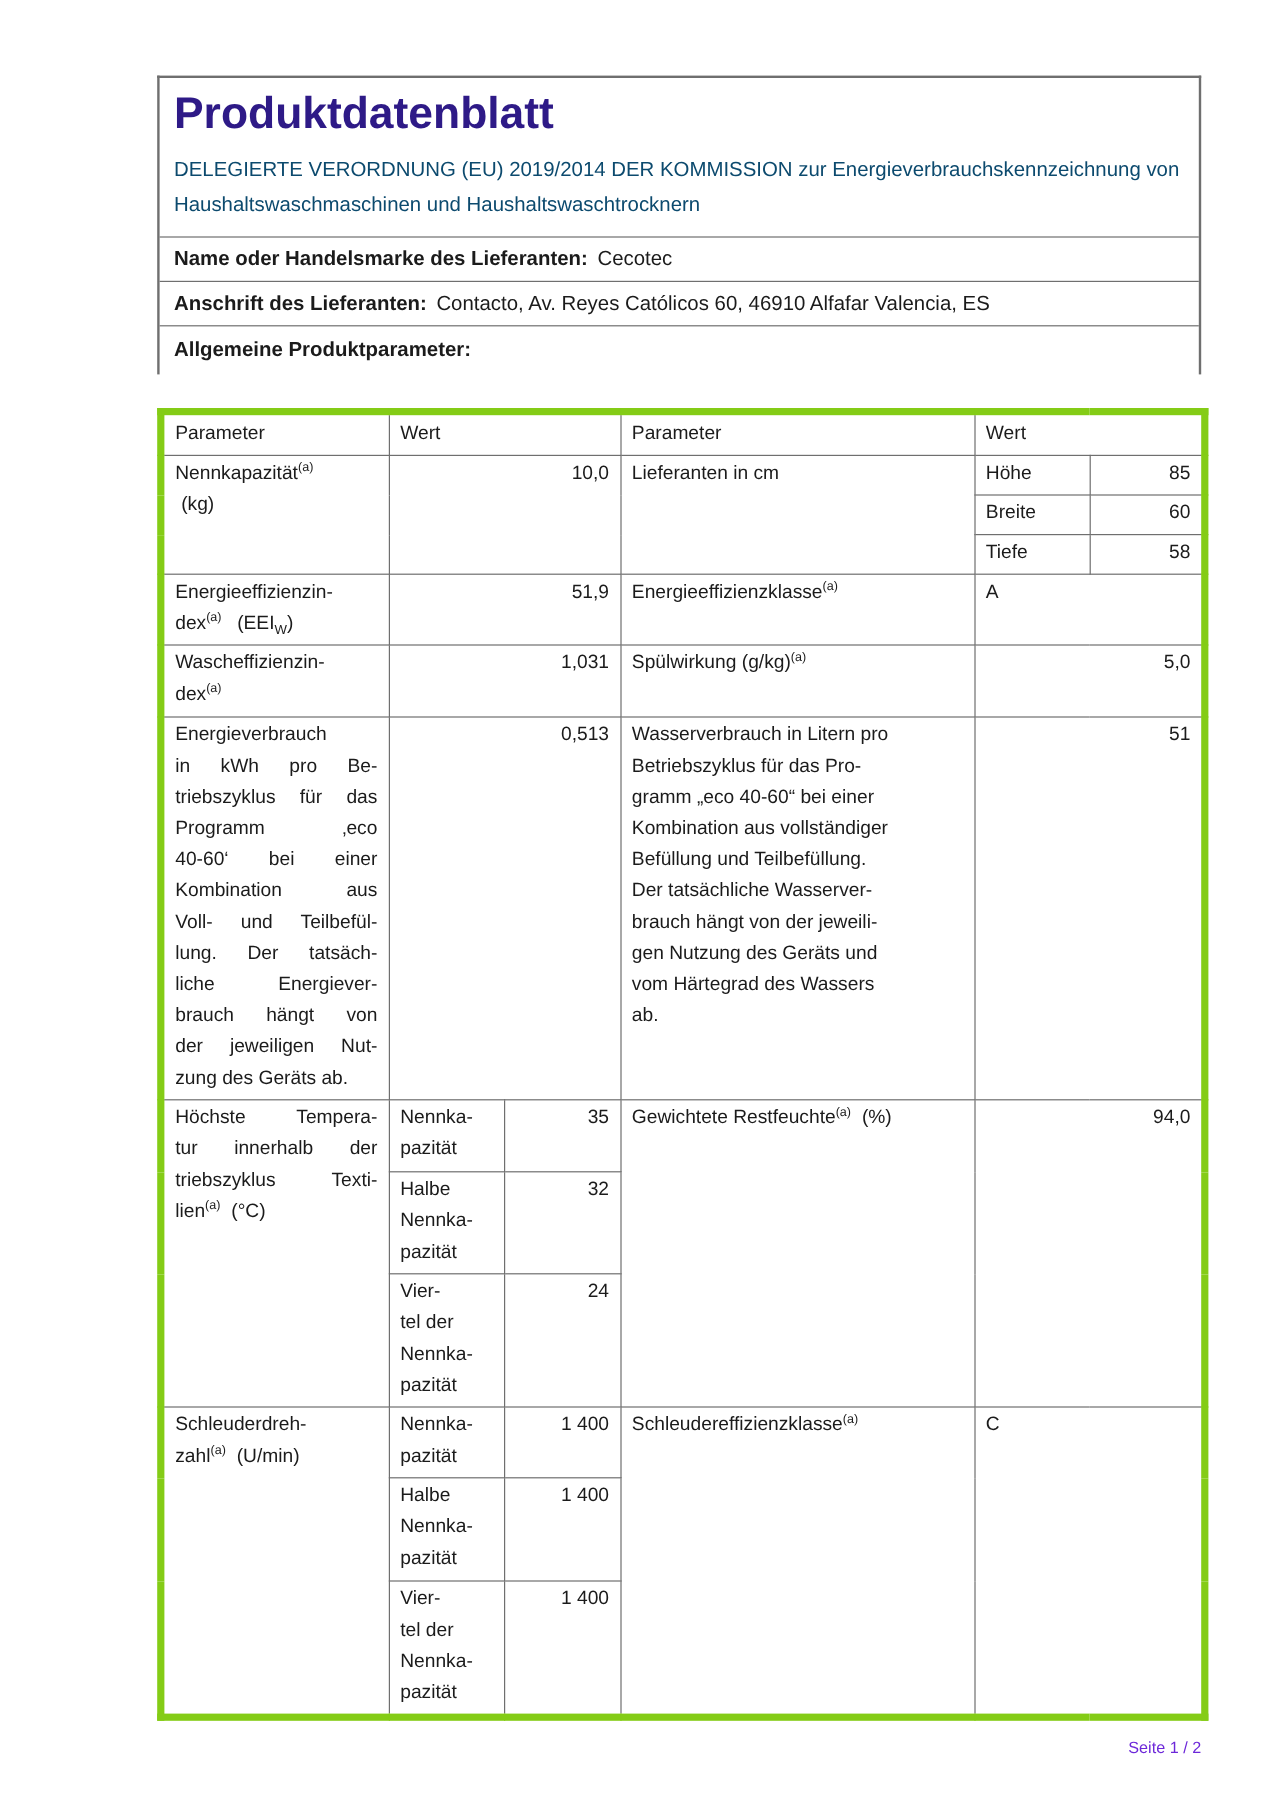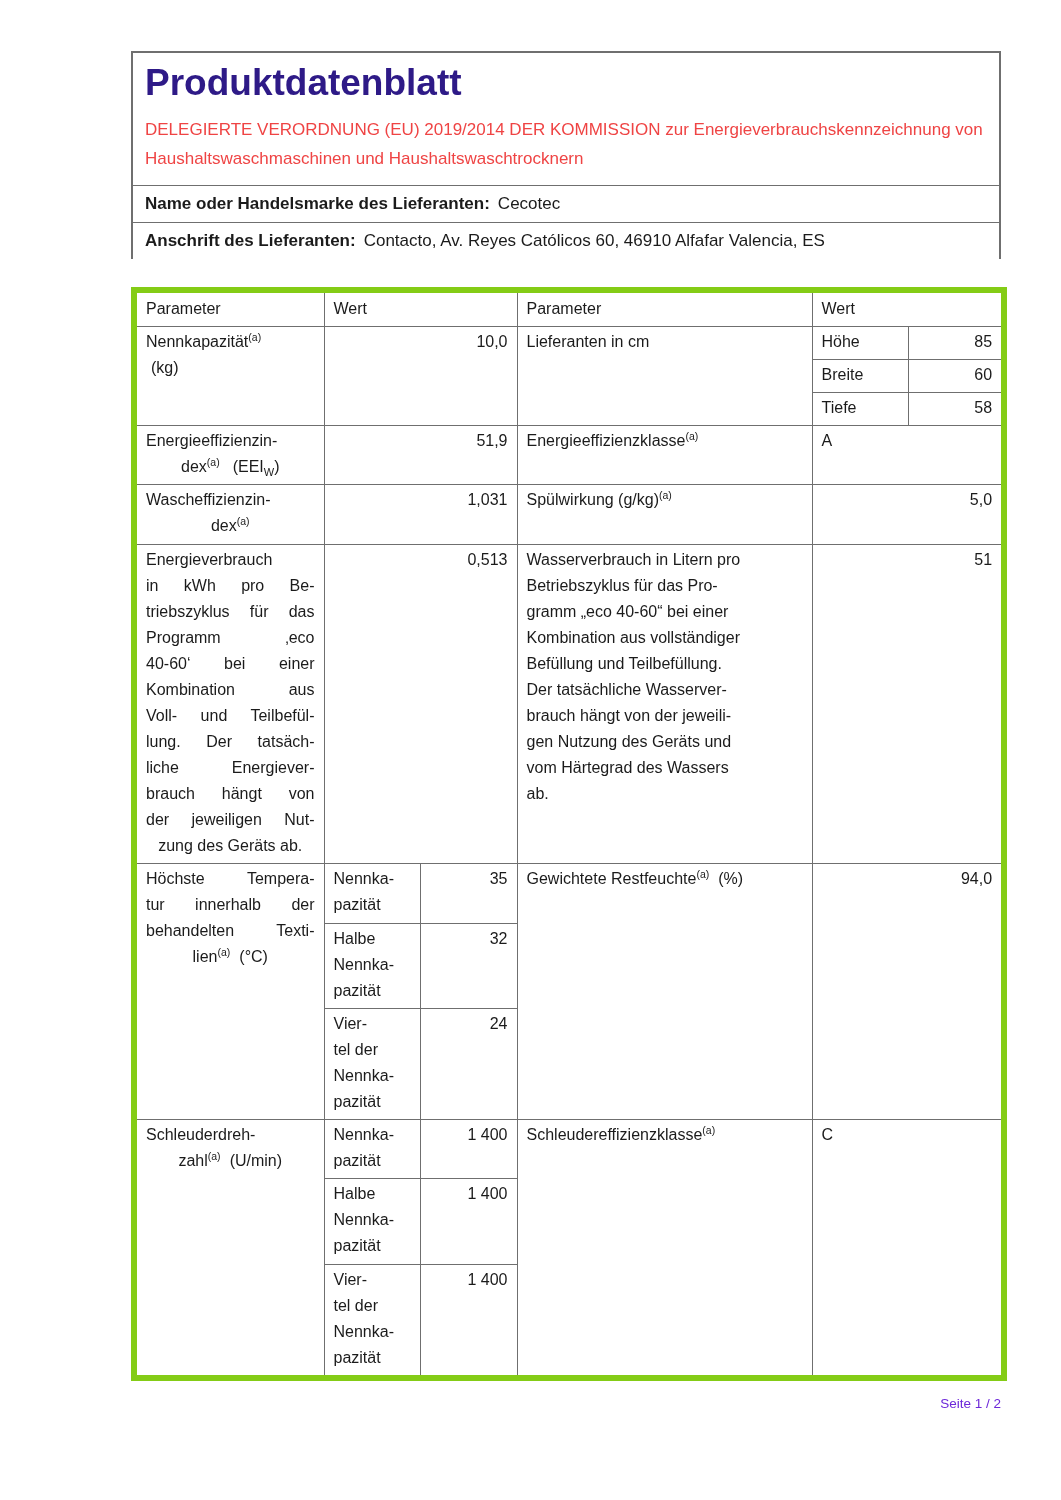--- a/index.html
+++ b/index.html
@@ -10,21 +10,21 @@
   body {
     width: 1061px;
     height: 1500px;
     font-family: "Liberation Sans", sans-serif;
     color: #1b1b1b;
     position: relative;
   }
   .content {
     position: absolute;
     left: 95px;
-    top: 51px;
+    top: 63px;
     width: 870px;
     padding-left: 36px;
   }
   
   .stack {
     box-sizing: border-box;
     width: 870px;
     border: 2px solid #6f6f6f;
     border-bottom: none;
   }
@@ -35,21 +35,21 @@
     margin: 2px 0 10px 0;
     font-size: 37px;
     line-height: 44px;
     font-weight: bold;
     color: #2e1a87;
   }
   .reg {
     margin: 0;
     font-size: 17px;
     line-height: 29px;
-    color: #ef4444;
+    color: #0c4a6e;
   }
   .info-row {
     border-top: 1.5px solid #6f6f6f;
     padding: 7px 12px;
     font-size: 17px;
     line-height: 22px;
   }
   .info-row .b { font-weight: bold; }
   .info-row .val { margin-left: 8px; }
   .section-row {
@@ -73,21 +73,21 @@
     vertical-align: top;
     padding: 2px 9px 4px 9px;
     font-size: 16px;
     line-height: 26px;
     overflow: hidden;
   }
   .main td.hdr { height: 32px; padding-top: 3px; }
   .num { text-align: right; }
   .pre { white-space: pre-line; }
   .jl { text-align: justify; text-align-last: justify; -moz-text-align-last: justify; }
-  .jl-end { text-align: center; }
+  .jl-end { text-align: left; }
   sup {
     font-size: 10.5px;
     line-height: 0;
     vertical-align: super;
   }
   sub {
     font-size: 11px;
     line-height: 0;
     vertical-align: sub;
   }
@@ -122,20 +122,23 @@
     <div class="head-block">
       <h1 class="doc-title">Produktdatenblatt</h1>
       <p class="reg">DELEGIERTE VERORDNUNG (EU) 2019/2014 DER KOMMISSION zur Energieverbrauchskennzeichnung von Haushaltswaschmaschinen und Haushaltswaschtrocknern</p>
     </div>
     <div class="info-row">
       <span class="b">Name oder Handelsmarke des Lieferanten:</span><span class="val">Cecotec</span>
     </div>
     <div class="info-row">
       <span class="b">Anschrift des Lieferanten:</span><span class="val">Contacto, Av. Reyes Católicos 60, 46910 Alfafar Valencia, ES</span>
     </div>
+    <div class="section-row">
+      <span>Allgemeine Produktparameter:</span>
+    </div>
   </div>
 
   <table class="main">
     <colgroup>
       <col style="width:190px">
         <col style="width:96px">
         <col style="width:97px">
       <col style="width:295px">
         <col style="width:96px">
         <col style="width:96px">
@@ -218,21 +221,21 @@
 gen Nutzung des Geräts und
 vom Härtegrad des Wassers
 ab.</td>
       <td class="num" colspan="2">51</td>
     </tr>
 
     <tr class="t-r5a">
       <td rowspan="3">
         <div class="jl">Höchste Tempera-</div>
         <div class="jl">tur innerhalb der</div>
-        <div class="jl">behandelten Texti-</div>
+        <div class="jl">triebszyklus Texti-</div>
         <div class="jl-end"><span>lien</span><sup>(a)</sup><span class="gap">(°C)</span></div>
       </td>
       <td class="pre">Nennka-
 pazität</td>
       <td class="num">35</td>
       <td rowspan="3">
         <span>Gewichtete Restfeuchte</span><sup>(a)</sup><span class="gap">(%)</span>
       </td>
       <td class="num" colspan="2" rowspan="3">94,0</td>
     </tr>

